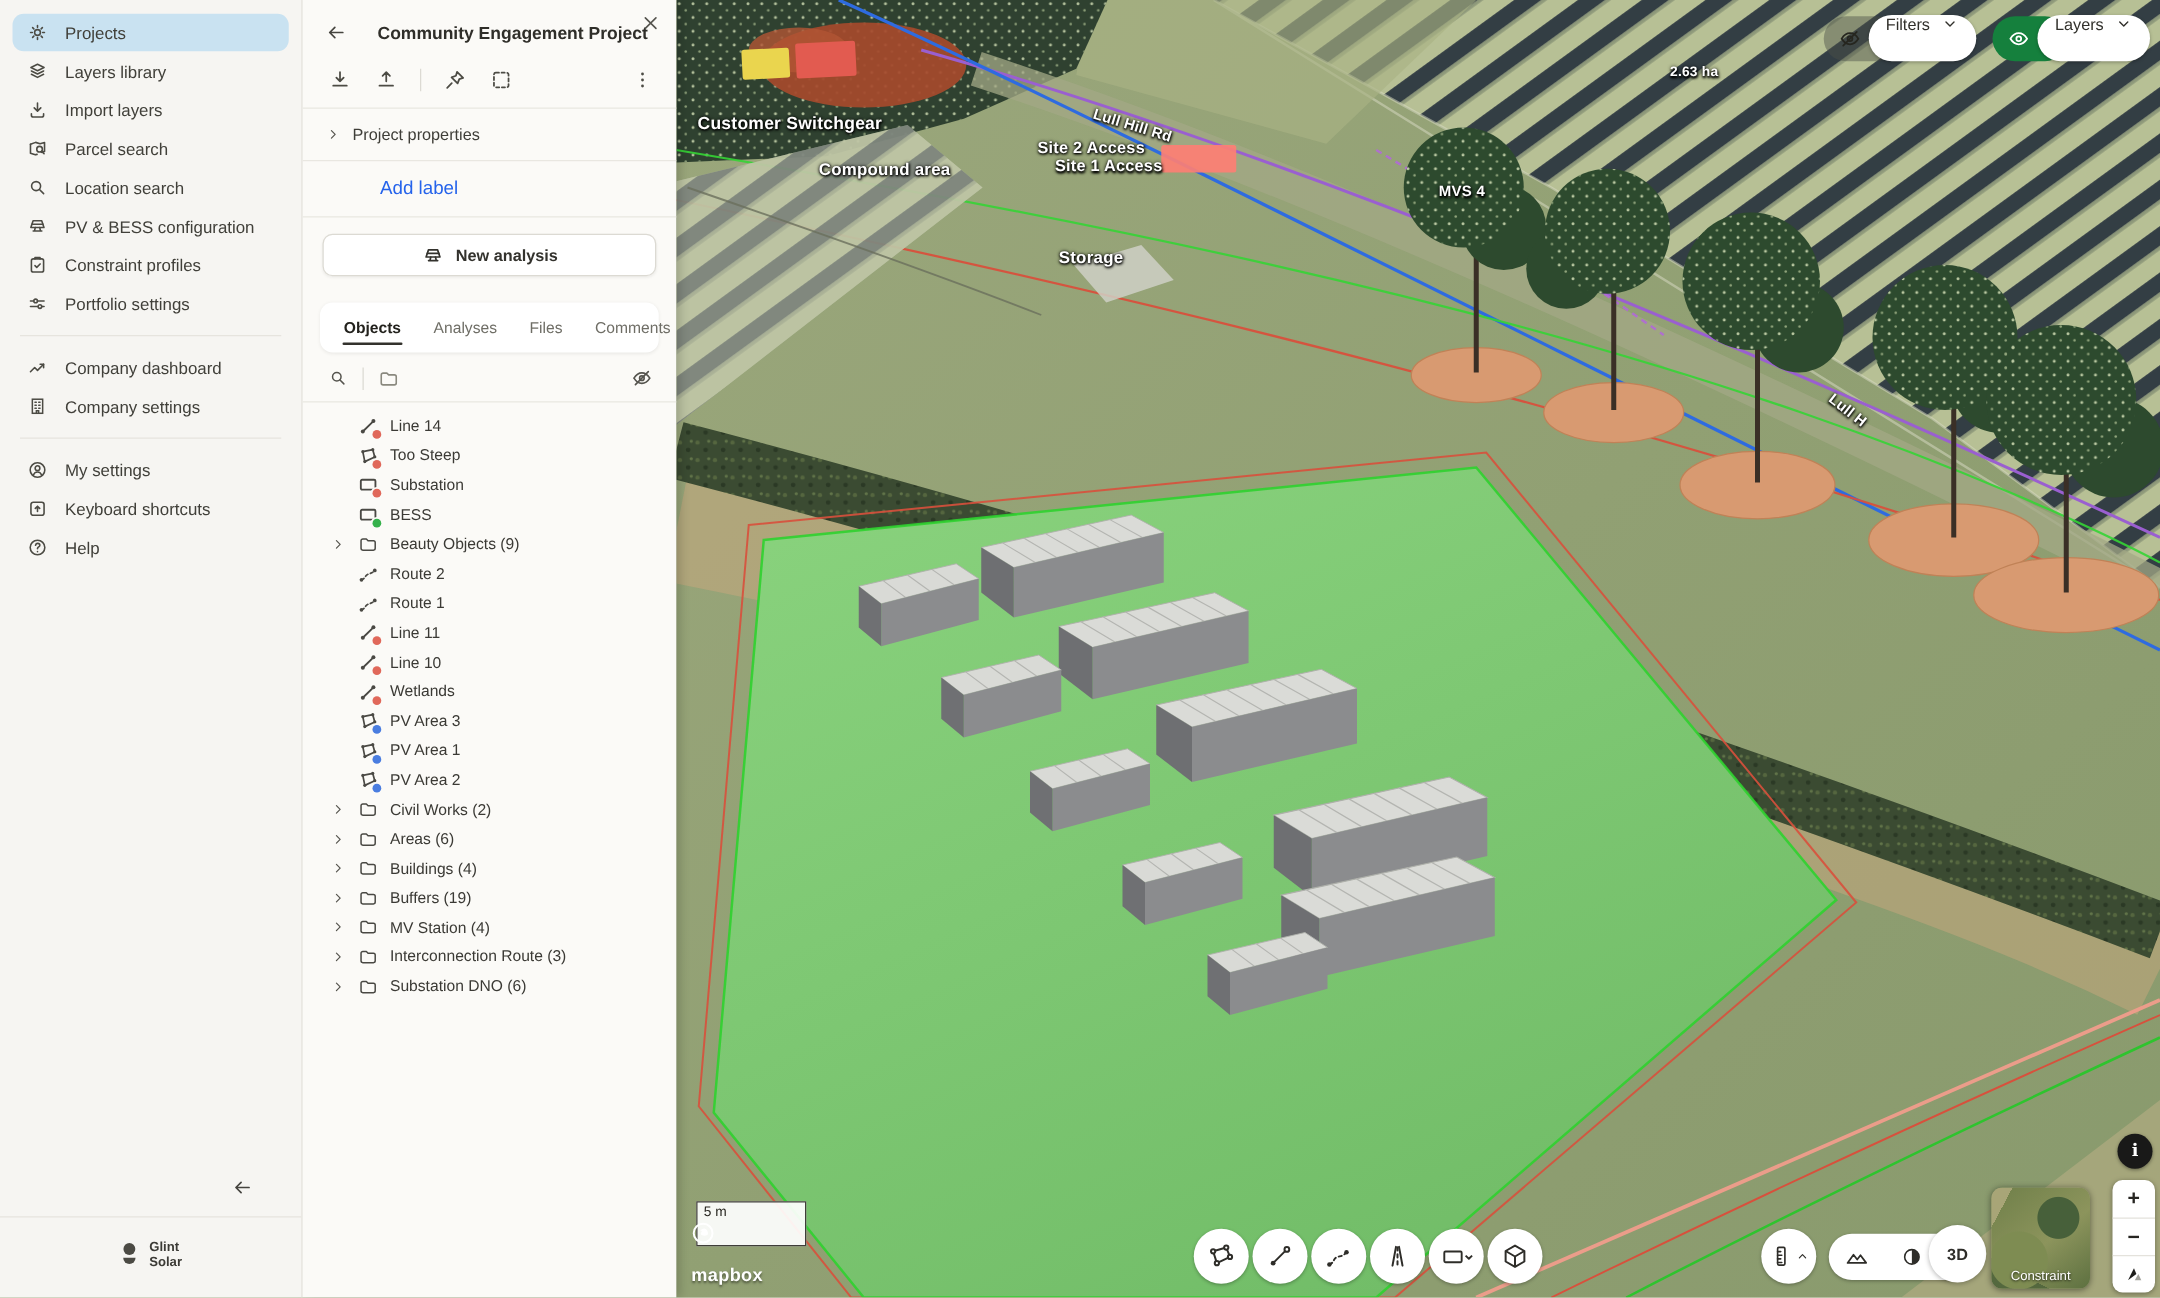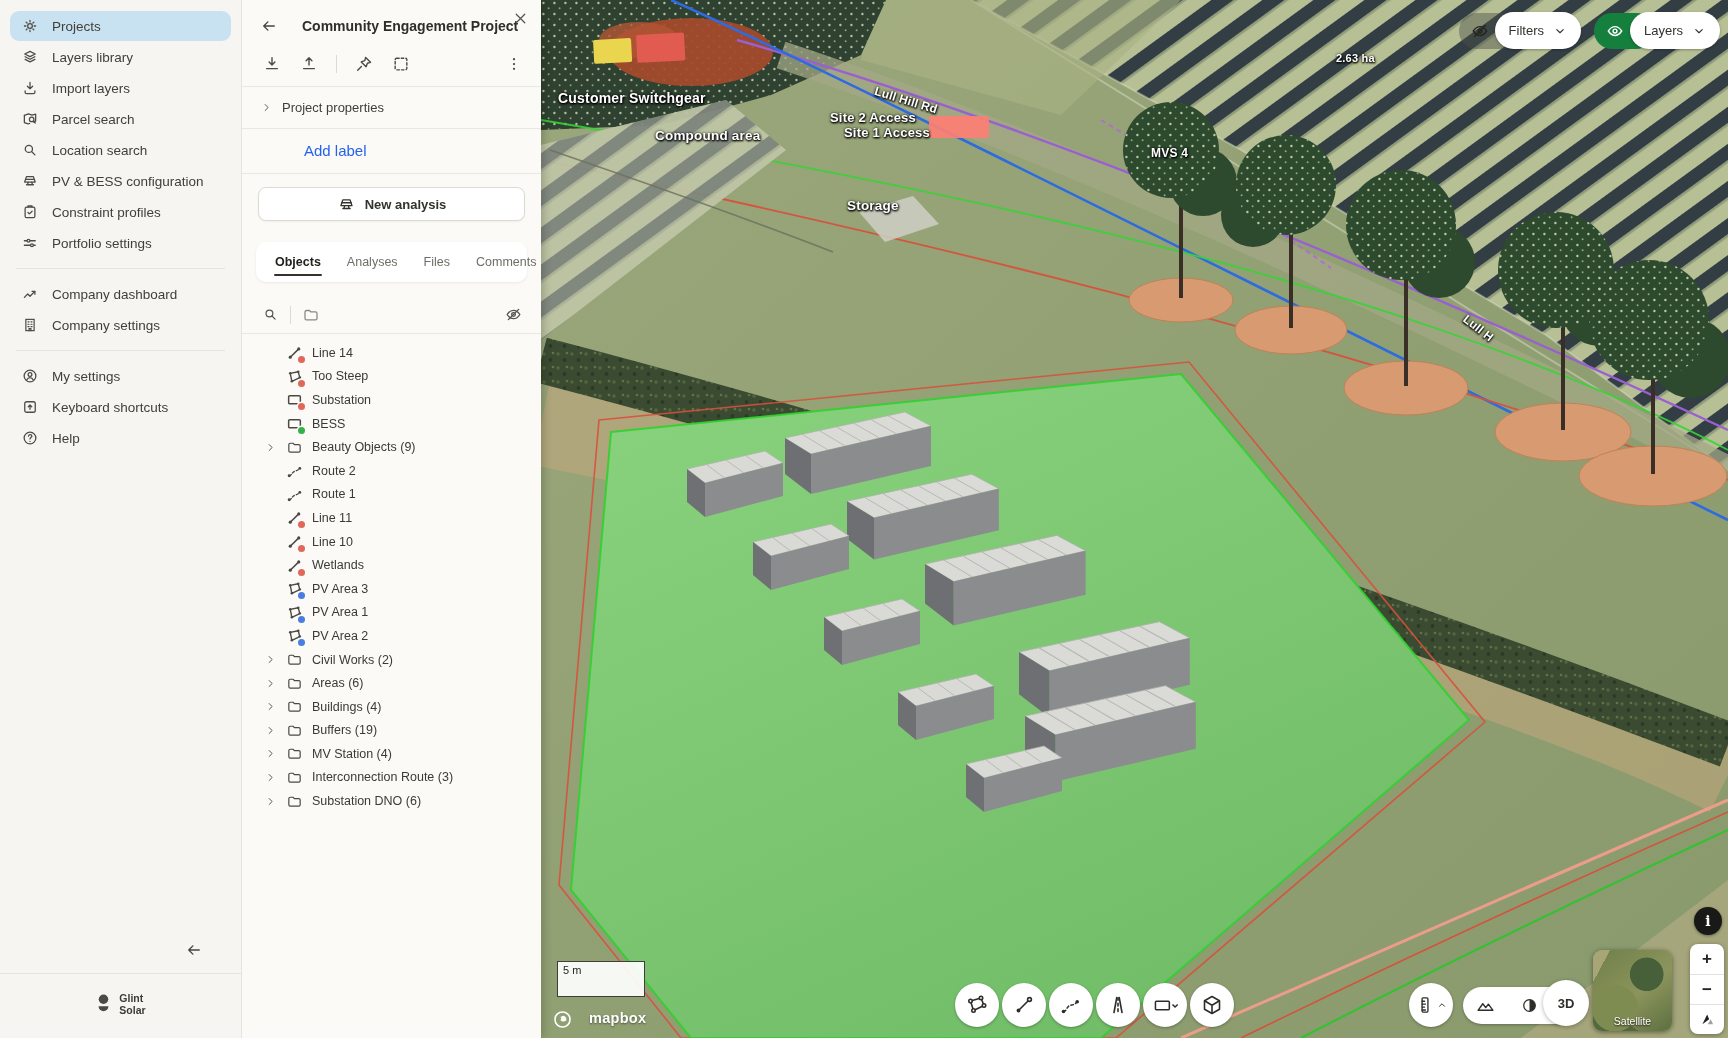--- a/index.html
+++ b/index.html
@@ -29,21 +29,21 @@
   .p-header { display:flex; align-items:center; gap:24px; padding:17px 16px 13px 18px; }
   .p-title { font-size:14px; font-weight:700; color:#2f2e29; }
   .p-toolbar { display:flex; align-items:center; gap:17px; padding:6px 18px 12px 20px; color:#4c4b44; }
   .vdiv { width:1px; height:18px; background:#dcdad3; }
   .hdiv { height:1px; background:#e9e7e1; }
   .props-row { display:flex; align-items:center; gap:9px; padding:13px 18px; font-size:13px; color:#3f3e38; cursor:pointer; }
   .addlabel-row { padding:13px 18px; }
   .addlabel { font-size:15px; color:#2563eb; text-decoration:none; cursor:pointer;margin-left:44px; }
   .na-wrap { padding:13px 16px; }
   .na-btn { width:100%; height:34px; background:#fff; border:1px solid #dcdad3; border-radius:8px; display:flex; align-items:center; justify-content:center; gap:9px; font-size:13px; font-weight:600; color:#33322d; box-shadow:0 1px 2px rgba(0,0,0,.05); }
-  .tabs-card { margin:8px 14px 12px; background:#fff; border-radius:10px; height:40px; display:flex; align-items:center; padding:0 6px; box-shadow:0 1px 3px rgba(0,0,0,.07); }
+  .tabs-card { margin:8px 14px 0; background:#fff; border-radius:10px; height:40px; display:flex; align-items:center; padding:0 6px; box-shadow:0 1px 3px rgba(0,0,0,.07); }
   .tab { position:relative; background:none; border:none; height:100%; padding:0 13px; font-size:12.5px; color:#6f6e66; }
   .tab.active { color:#23221d; font-weight:700; }
   .tab.active::after { content:""; position:absolute; left:12px; right:12px; bottom:6px; height:2px; background:#33322d; border-radius:1px; }
   .search-row { display:flex; align-items:center; gap:11px; padding:11px 18px 9px 20px; color:#55544e; }
   .obj-list { padding:7px 0 10px; overflow:hidden; }
   .obj-row { display:flex; align-items:center; height:23.6px; padding-left:22px; gap:9px; font-size:12.5px; color:#3b3a35; cursor:pointer; }
   .obj-chev { flex:0 0 13px; color:#55544e; }
   .obj-ic { position:relative; width:17px; height:17px; flex:0 0 17px; color:#4a4944; }
   .dot { position:absolute; right:-2px; bottom:-2px; width:7px; height:7px; border-radius:50%; box-shadow:0 0 0 1.5px #fbfaf7; }
   .dot.red{ background:#e0685a; } .dot.green{ background:#35b14b; } .dot.blue{ background:#4a7de0; }
@@ -53,41 +53,41 @@
   #scene { position:absolute; inset:0; width:100%; height:100%; }
   #map-labels { position:absolute; inset:0; pointer-events:none; }
   .map-label { position:absolute; color:#fff; font-weight:700; letter-spacing:.2px; white-space:nowrap; transform-origin:left top; pointer-events:auto;
                text-shadow:0 1px 2px rgba(0,0,0,.95), 0 0 3px rgba(0,0,0,.85), 1px 1px 2px rgba(0,0,0,.8); }
 
   .tr-controls { position:absolute; top:12px; right:8px; display:flex; gap:13px; }
   .ctl-group { display:flex; align-items:center; }
   .eye-pill { width:60px; height:36px; border-radius:18px; display:flex; align-items:center; padding-left:11px; cursor:pointer; }
   .eye-pill.dim { background:rgba(75,80,70,.45); color:#26261f; }
   .eye-pill.green { background:#15803d; color:#fff; }
-  .ctl-btn { margin-left:-24px; height:37px; border-radius:18.5px; background:#fff; border:none; display:flex; align-items:center; gap:9px; padding:0 14px; font-size:13px; color:#32312c; box-shadow:0 1px 3px rgba(0,0,0,.3); }
+  .ctl-btn { margin-left:-24px; height:37px; border-radius:18.5px; background:#fff; border:none; display:flex; align-items:flex-start; gap:9px; padding:0 14px; font-size:13px; color:#32312c; box-shadow:0 1px 3px rgba(0,0,0,.3); }
 
   .draw-toolbar { position:absolute; left:414px; bottom:11px; display:flex; gap:3px; }
   .round-btn { width:44px; height:44px; border-radius:50%; background:#fff; border:none; display:flex; align-items:center; justify-content:center; color:#2e2d29; box-shadow:0 1px 3px rgba(0,0,0,.3); }
   .measure-btn { position:absolute; left:868px; bottom:11px; gap:1px; }
   .view-pill { position:absolute; left:922px; bottom:14px; width:114px; height:37px; background:#fff; border-radius:18.5px; display:flex; align-items:center; gap:24px; padding:0 12px; color:#2e2d29; box-shadow:0 1px 3px rgba(0,0,0,.3); }
   .btn-3d { position:absolute; right:-12px; top:-7px; width:46px; height:46px; border-radius:50%; background:#fff; border:none; font-size:13px; font-weight:700; color:#2e2d29; box-shadow:0 1px 4px rgba(0,0,0,.3); }
   .minimap { position:absolute; left:1052px; bottom:7px; width:79px; height:81px; border-radius:9px; overflow:hidden; box-shadow:0 1px 5px rgba(0,0,0,.45); cursor:pointer;
     background:
       radial-gradient(circle at 68% 30%, #47603a 0 21%, transparent 22%),
       radial-gradient(circle at 28% 72%, #7e8c52 0 28%, transparent 29%),
       linear-gradient(28deg, #54683e 0 20%, transparent 20%),
       linear-gradient(118deg, #a8a577 0 14%, transparent 14%),
       linear-gradient(142deg, #6f7f49, #8c945c 55%, #5d7040); }
   .minimap span { position:absolute; left:0; right:0; bottom:4px; text-align:center; font-size:10.5px; color:#fff; text-shadow:0 1px 2px rgba(0,0,0,.9); }
   .info-btn { position:absolute; right:6px; bottom:103px; width:28px; height:28px; border-radius:50%; background:#191918; color:#fff; border:none; font-size:14px; font-weight:700; font-family:"DejaVu Serif", serif; box-shadow:0 1px 3px rgba(0,0,0,.4); }
   .zoom-stack { position:absolute; right:4px; bottom:4px; width:34px; background:#fff; border-radius:8px; box-shadow:0 1px 4px rgba(0,0,0,.35); overflow:hidden; }
   .zoom-stack button { display:block; width:100%; height:30px; background:none; border:none; font-size:17px; font-weight:700; color:#262521; }
   .zoom-stack button + button { border-top:1px solid #e4e2dc; }
   .scalebar { position:absolute; left:16px; bottom:41px; width:88px; height:36px; background:rgba(255,255,255,.92); border:1.5px solid #3f3e39; font-size:11px; color:#26251f; line-height:17px; padding-left:5px; }
-  .mapbox-wrap { display:flex; gap:17px; position:absolute; left:12px; bottom:9px; }
+  .mapbox-wrap { display:flex; gap:17px; position:absolute; left:12px; bottom:9px;flex-direction:column; }
   .mapbox-word { color:#fff; font-size:14.5px; font-weight:700; letter-spacing:.3px; text-shadow:0 1px 2px rgba(0,0,0,.5); }
 </style>
 </head>
 <body>
 
 <svg width="0" height="0" style="position:absolute" aria-hidden="true">
 <defs>
   <symbol id="icon-folder" viewBox="0 0 24 24" fill="none" stroke="currentColor" stroke-width="1.7" stroke-linecap="round" stroke-linejoin="round">
         <path d="M4 8c0-1.1.9-2 2-2h4l1.9 1.9h6.1c1.1 0 2 .9 2 2v6.6c0 1.1-.9 2-2 2H6c-1.1 0-2-.9-2-2z"></path>
       </symbol>
@@ -963,21 +963,21 @@
     <svg class="ic" width="21" height="21">
         <use href="#icon-mountain"></use>
       </svg>
     <svg class="ic" width="19" height="19">
         <use href="#icon-contrast"></use>
       </svg>
     <button class="btn-3d">3D</button>
   </div>
 
   <div class="minimap">
-    <span>Satellite</span>
+    <span>Constraint</span>
   </div>
 
   <button class="info-btn">i</button>
   <div class="zoom-stack">
     <button>+</button>
     <button>−</button>
     <button>
         <svg class="ic" width="22" height="22" style="margin:0 auto">
           <use href="#icon-compass"></use>
         </svg>

